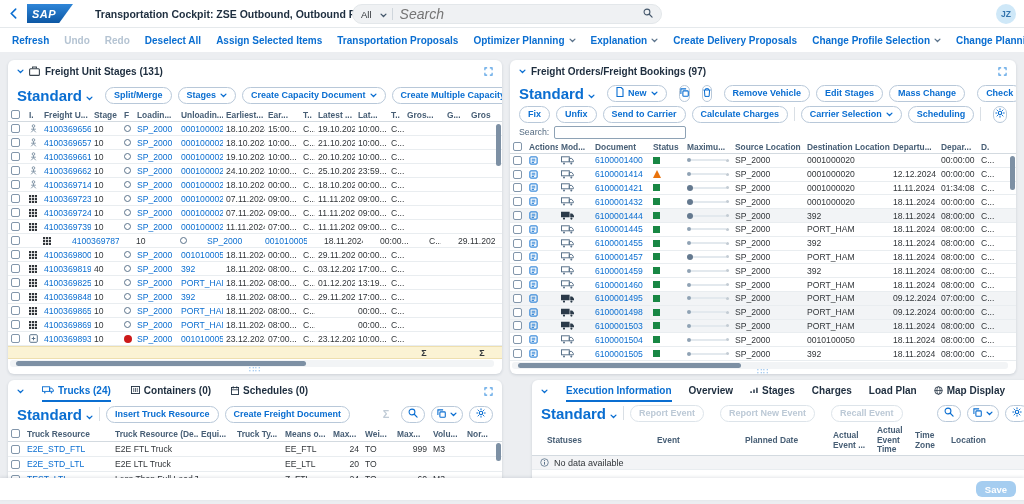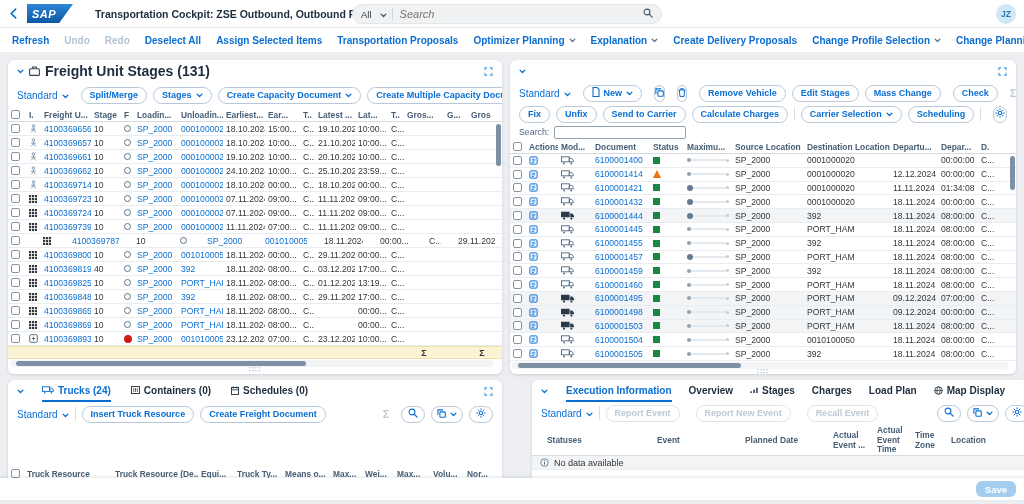--- a/index.html
+++ b/index.html
@@ -13,45 +13,45 @@
   .saplogo{width:46px;height:19px;background:linear-gradient(180deg,#2f86d8,#0c57a4);
     clip-path:polygon(0 0,100% 0,70% 100%,0 100%);display:flex;align-items:center;
     color:#fff;font-weight:bold;font-style:italic;font-size:11px;padding-left:5px;letter-spacing:.5px;}
   .shell-title{margin-left:22px;font-size:10.5px;font-weight:bold;color:#1d2d3e;display:flex;align-items:center;gap:5px;white-space:nowrap;}
   .shell-title .chev{color:#44576b;}
   .searchpill{position:absolute;left:352px;top:4px;width:310px;height:20px;border-radius:10px;
     background:#eff1f3;border:1px solid #e3e7ea;display:flex;align-items:center;padding:0 8px;gap:5px;font-size:9.5px;}
   .scope{display:flex;align-items:center;gap:8px;color:#32363a;}
   .scope .chev{color:#44576b;}
   .pilldiv{width:1px;height:12px;background:#cfd6dc;}
-  .searchinput{flex:1;border:0;background:transparent;font-style:italic;font-size:11px;color:#6a7d90;
+  .searchinput{flex:1;border:0;background:transparent;font-style:italic;font-size:14px;color:#6a7d90;
     font-family:"Liberation Sans",sans-serif;outline:none;}
   .mag{color:#44576b;}
   .avatar{position:absolute;right:8px;top:4px;width:20px;height:20px;border-radius:50%;
     background:#cfe8f8;color:#3173ad;font-size:8.5px;font-weight:bold;display:flex;align-items:center;justify-content:center;}
   
   .actionbar{position:absolute;left:0;top:28px;width:100%;height:24px;background:#fff;display:flex;
     align-items:center;padding:0 12px;z-index:4;}
   .ab-left{display:flex;align-items:center;gap:15px;flex:1;white-space:nowrap;}
   .ab-link{color:#0a6ed1;font-size:10px;font-weight:600;display:flex;align-items:center;gap:4px;cursor:pointer;}
   .ab-link.disabled{color:#b4c3d2;}
   
   .panel{position:absolute;background:#fff;border-radius:6px;box-shadow:0 1px 3px rgba(34,53,72,.16);overflow:hidden;}
   #panel-fus{left:8px;top:60px;width:494px;height:314px;}
   #panel-fo{left:510px;top:60px;width:506px;height:314px;}
   #panel-trucks{left:8px;top:380px;width:494px;height:112px;}
   #panel-exec{left:510px;top:380px;width:506px;height:112px;margin-left:22px;}
   .p-head{display:flex;align-items:center;height:22px;padding:0 9px;gap:5px;}
   .p-chev{color:#0a6ed1;display:flex;}
   .p-ico{color:#39444e;display:flex;}
-  .p-title{font-weight:bold;font-size:14px;color:#1d2d3e;white-space:nowrap;}
+  .p-title{font-weight:bold;font-size:10px;color:#1d2d3e;white-space:nowrap;}
   .p-spacer{flex:1;}
   .expand{color:#4f9de4;display:flex;}
   .p-toolbar{display:flex;align-items:center;padding:0 9px;gap:6px;white-space:nowrap;}
-  .view{color:#0a6ed1;font-weight:normal;font-size:10px;display:flex;gap:4px;align-items:flex-start;}
+  .view{color:#0a6ed1;font-weight:bold;font-size:15px;display:flex;gap:4px;align-items:flex-start;}
   .sep{width:1px;height:14px;background:#d9dfe5;}
   .btn{display:inline-flex;align-items:center;gap:4px;height:17px;padding:0 8px;border:1px solid #b8c8d9;
     border-radius:9px;background:#fff;color:#0a6ed1;font-size:9px;font-weight:600;white-space:nowrap;}
   .btn.disabled{color:#bcc9d6;border-color:#dde4ea;}
   .btn.iconbtn{width:24px;padding:0;justify-content:center;}
   .sigma{color:#c0cbd6;font-size:11px;font-weight:bold;width:18px;text-align:center;}
   
   .grid-head{display:grid;height:14px;border-bottom:1px solid #d3dae0;font-size:8.4px;color:#475e75;
     align-items:center;background:#fff;}
   .grid-head .gc{border-right:0;font-weight:600;}
@@ -848,20 +848,21 @@
     </div>
   </section>
 
   <section class="panel" id="panel-fo">
     <div class="p-head">
       <span class="p-chev">
           <svg width="7" height="5" viewBox="0 0 10 7">
             <path d="M1.5 1.5 5 5l3.5-3.5" stroke="currentColor" fill="none" stroke-width="1.8" stroke-linecap="round"></path>
           </svg>
         </span>
+      <span class="p-title">Freight Orders/Freight Bookings (97)</span>
       <span class="p-spacer"></span>
       <span class="expand">
           <svg width="9" height="9" viewBox="0 0 10 10">
             <path d="M1 3.5V1h2.5M6.5 1H9v2.5M9 6.5V9H6.5M3.5 9H1V6.5" stroke="currentColor" fill="none" stroke-width="1.2"></path>
           </svg>
         </span>
     </div>
     <div class="p-toolbar" style="height:22px">
       <span class="view">
           <span>Standard</span>
@@ -1668,21 +1669,21 @@
             </svg></span>
         </button>
       <button class="btn iconbtn">
           <span class="ic-gear"><svg width="10" height="10" viewBox="0 0 10 10">
               <circle cx="5" cy="5" r="1.7" stroke="currentColor" fill="none" stroke-width="1.1"></circle>
               <path d="M5 .4v1.7M5 7.9v1.7M.4 5h1.7M7.9 5h1.7M1.7 1.7l1.2 1.2M7.1 7.1l1.2 1.2M8.3 1.7 7.1 2.9M2.9 7.1 1.7 8.3" stroke="currentColor" fill="none" stroke-width="1"></path>
             </svg></span>
         </button>
     </div>
     <div style="position:relative">
-      <div class="grid-head" id="trucks-head" style="height: 16px; grid-template-columns: 16px 88px 86px 36px 48px 48px 32px 32px 36px 34px 32px; margin-top: 40px;">
+      <div class="grid-head" id="trucks-head" style="height: 16px; grid-template-columns: 16px 88px 86px 36px 48px 48px 32px 32px 36px 34px 32px;">
           <div class="gc">
             <span class="cb"></span>
           </div>
           <div class="gc">Truck Resource</div>
           <div class="gc">Truck Resource (De...</div>
           <div class="gc">Equi...</div>
           <div class="gc">Truck Ty...</div>
           <div class="gc">Means o...</div>
           <div class="gc">Max...</div>
           <div class="gc">Wei...</div>

